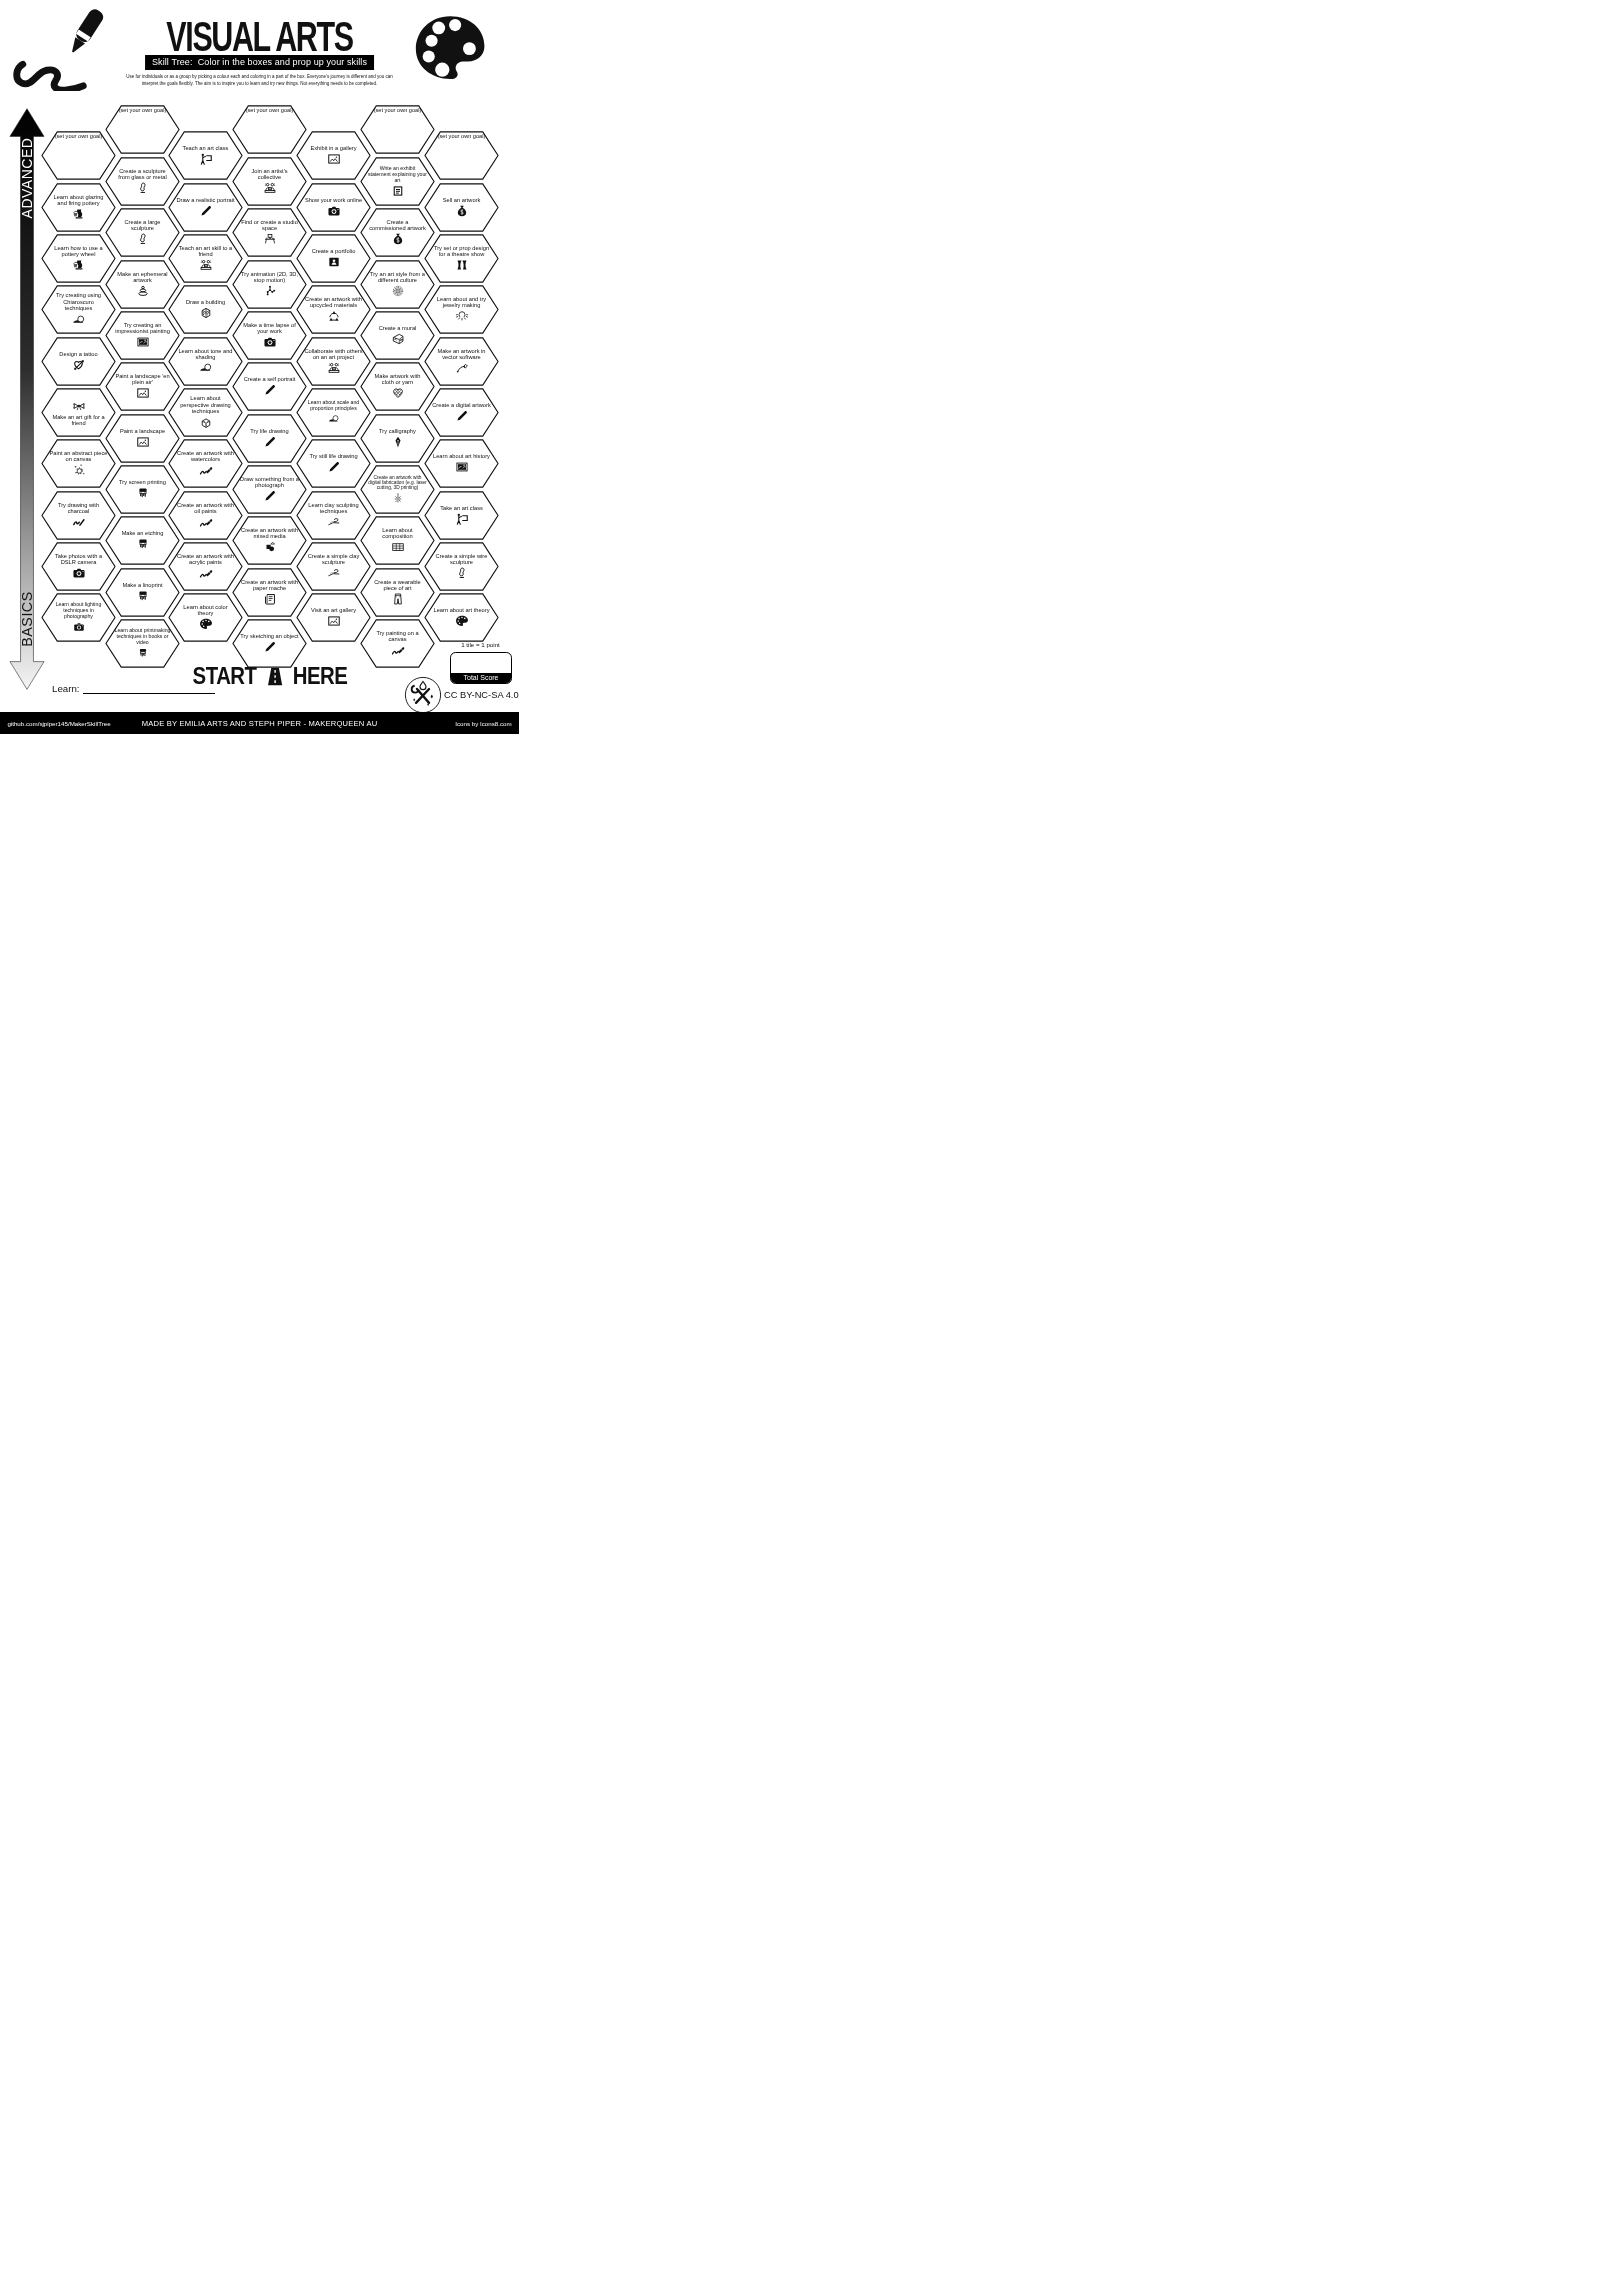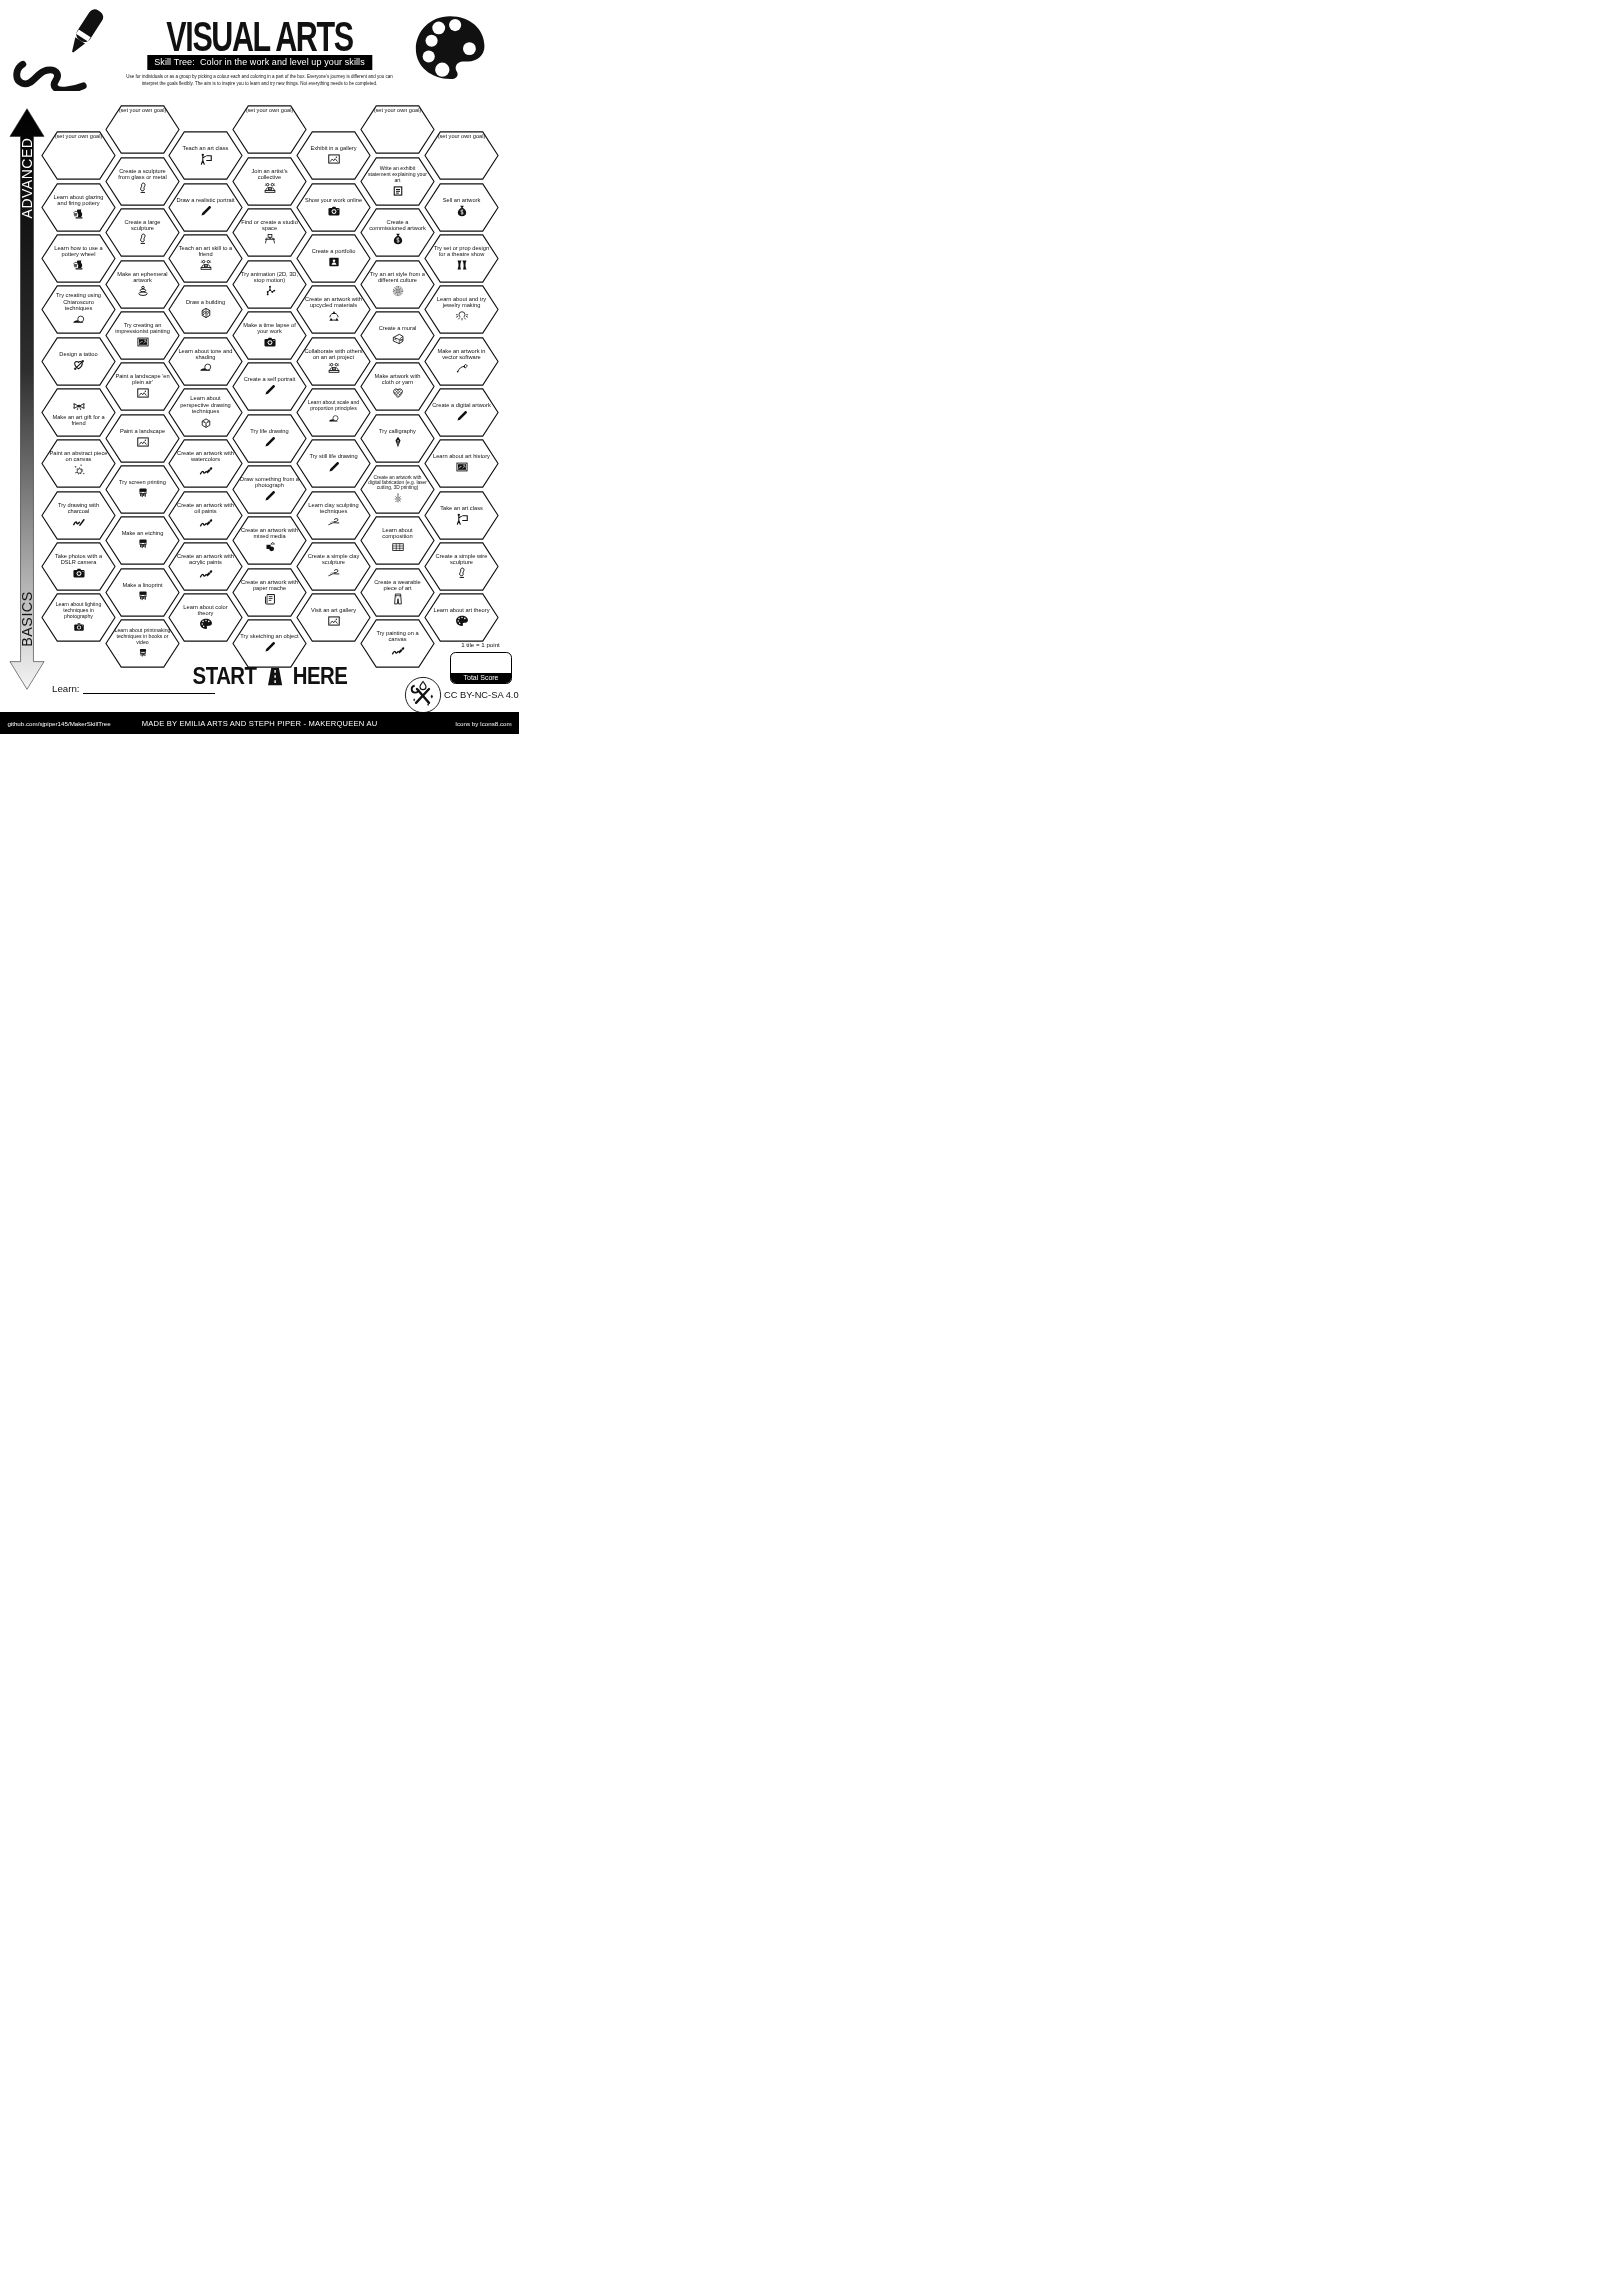--- a/index.html
+++ b/index.html
@@ -297,21 +297,21 @@
 <div>
   <svg class="marker-art" width="98" height="83" viewBox="0 0 212 180">
     <path d="M34 122c-15 8-19 34-2 41 22 9 32-24 54-28 20-4 29 9 19 23-8 12 1 22 21 20 14-1 27-4 39-9" fill="none" stroke="#111" stroke-width="15" stroke-linecap="round"></path>
     <g transform="rotate(33 158 70)">
       <rect x="142" y="-6" width="33" height="76" rx="14" fill="#111"></rect>
       <rect x="143" y="52" width="31" height="11" fill="#fff"></rect>
       <path d="M146 70l11 30h3l11-30z" fill="#111"></path>
     </g>
   </svg>
   <div class="title">VISUAL ARTS</div>
-  <div class="banner">Skill Tree:  Color in the work and level up your skills</div>
+  <div class="banner">Skill Tree:  Color in the boxes and prop up your skills</div>
   <div class="desc">
     <div>Use for individuals or as a group by picking a colour each and coloring in a part of the box.  Everyone's journey is different and you can</div>
     <div>interpret the goals flexibly.  The aim is to inspire you to learn and try new things. Not everything needs to be completed.</div>
   </div>
   <svg class="palette-art" width="75" height="74" viewBox="0 0 210 200">
     <path d="M104 8C48 8 8 50 8 100c0 49 43 84 97 84 19 0 24-12 17-22-7-12 1-27 18-27h14c26 0 46-18 46-42C200 44 160 8 104 8z" fill="#111"></path>
     <circle cx="72" cy="41" r="18" fill="#fff"></circle>
     <circle cx="118" cy="33" r="17" fill="#fff"></circle>
     <circle cx="52" cy="77" r="17" fill="#fff"></circle>
     <circle cx="44" cy="121" r="17" fill="#fff"></circle>

